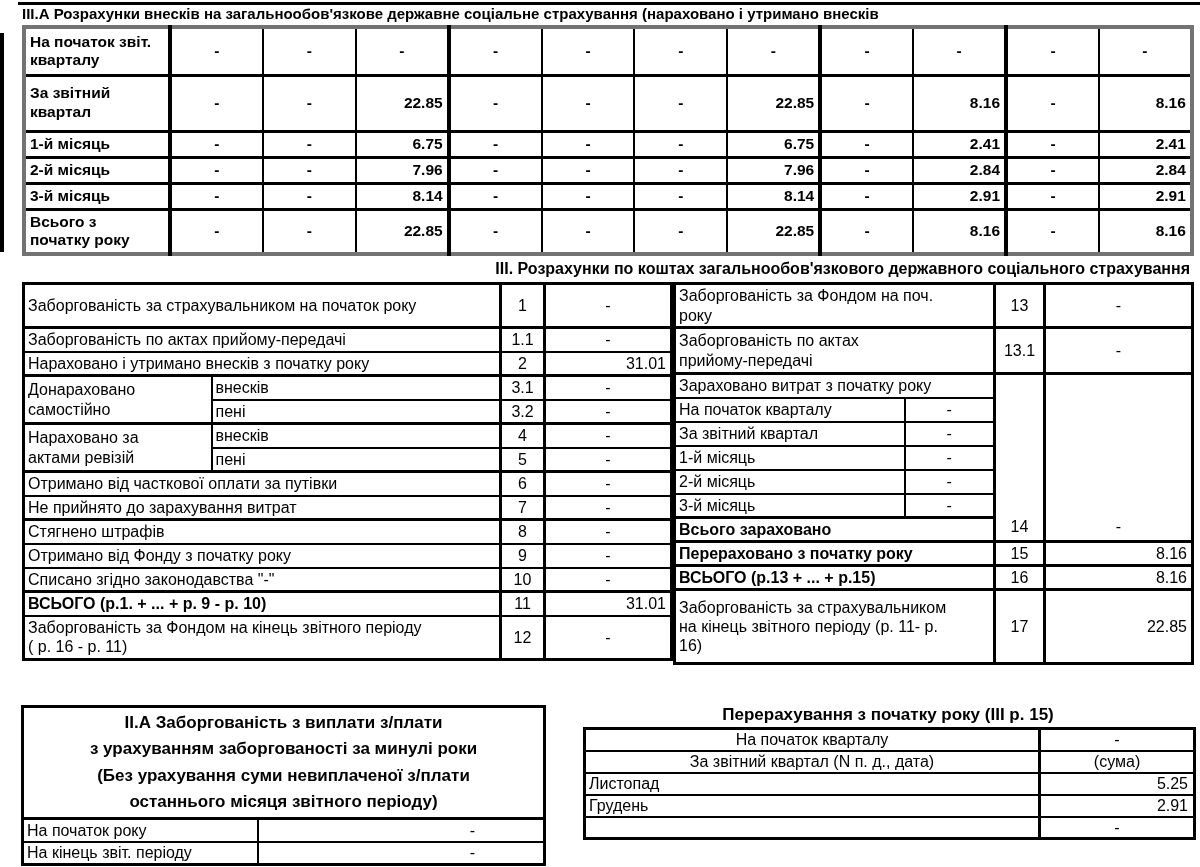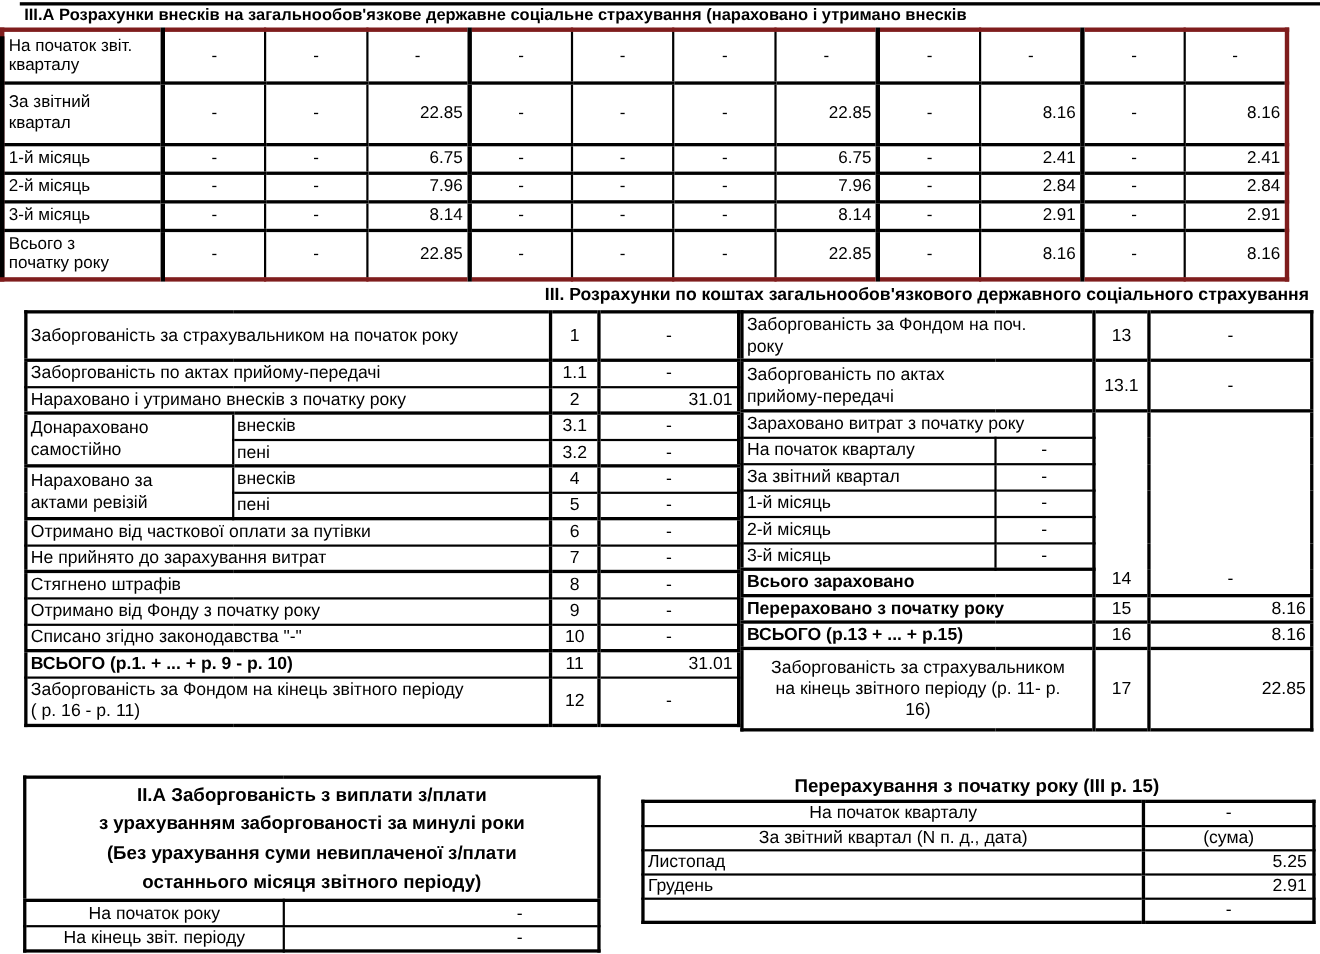--- a/index.html
+++ b/index.html
@@ -14,50 +14,50 @@
 
   .h-main { font-weight:bold; font-size:15px; margin:5px 4px 3px 22px; white-space:nowrap; overflow:hidden; }
   .h-sec  { font-weight:bold; font-size:16px; text-align:right; margin:4px 10px 4px 22px; }
 
   table { border-collapse:collapse; table-layout:fixed; }
   td { padding:0 3px; font-size:16px; line-height:1.2; overflow:hidden; vertical-align:middle; }
   .pre { white-space:pre-line; }
   .bold { font-weight:bold; }
 
   
-  .tA { width:1168px; border:4px solid #7f1d1d; }
+  .tA { margin-left:22px; width:1168px; border:4px solid #737373;font-weight:bold; }
   .tA td { border:2px solid #000; border-top-width:3px; border-bottom-width:3px; font-size:15.5px; height:26px; }
   .tA td.lab { border-right-width:4px; padding-left:4px; }
   .tA td.g   { border-right-width:4px; }
   .tA .ll { text-align:left; }
   .tA .lc { text-align:left; }
   .tA .d  { text-align:center; }
   .tA .v  { text-align:right; padding-right:4px; }
   tr.h48 td { height:48px; } tr.h56 td { height:56px; } tr.h45 td { height:45px; }
-  tr.h44 td { height:44px; } tr.h46 td { height:46px; } tr.h74 td { height:74px;text-align:center; }
+  tr.h44 td { height:44px; } tr.h46 td { height:46px; } tr.h74 td { height:74px; }
 
   
   .mid { display:flex; margin-left:22px; margin-top:2px; align-items:flex-start; }
   .tL, .tR { border:3px solid #000; }
   .tL { width:648px; }
   .tR { width:518px; }
   .tL td, .tR td { border:2px solid #000; height:24px; }
   td.num, td.val { border-left-width:3px; }
   td.num { text-align:center; }
   td.val { text-align:center; }
   td.val.n { text-align:right; padding-right:4px; }
   tr.t3 td { border-top-width:3px; }
   tr.t1 td { border-top-width:1px; }
   td.vb { vertical-align:bottom; padding-bottom:4px; }
   .tR td.md { text-align:center; }
 
   
   .bottom { display:flex; margin-left:21px; margin-top:40px; align-items:flex-start; }
   .tW { width:522px; border:3px solid #000; }
-  .tW td { border:2px solid #000; height:23px;text-align:center; }
+  .tW td { border:2px solid #000; height:23px; }
   .tW .whead { border-bottom-width:3px; text-align:center; font-weight:bold; font-size:17px;
                white-space:pre-line; height:112px; line-height:1.55; }
   .tW .wv { text-align:right; padding-right:68px; }
   .trw { margin-left:37px; width:610px; }
   .h-tr { text-align:center; font-weight:bold; font-size:17px; margin:0 0 2px 0; }
   .tT { width:610px; border:3px solid #000; }
   .tT td { border:2px solid #000; height:22px; }
   .tT .c  { text-align:center; }
   .tT .tv { border-left-width:3px; text-align:center; }
   .tT .tv.n { text-align:right; padding-right:5px; }

